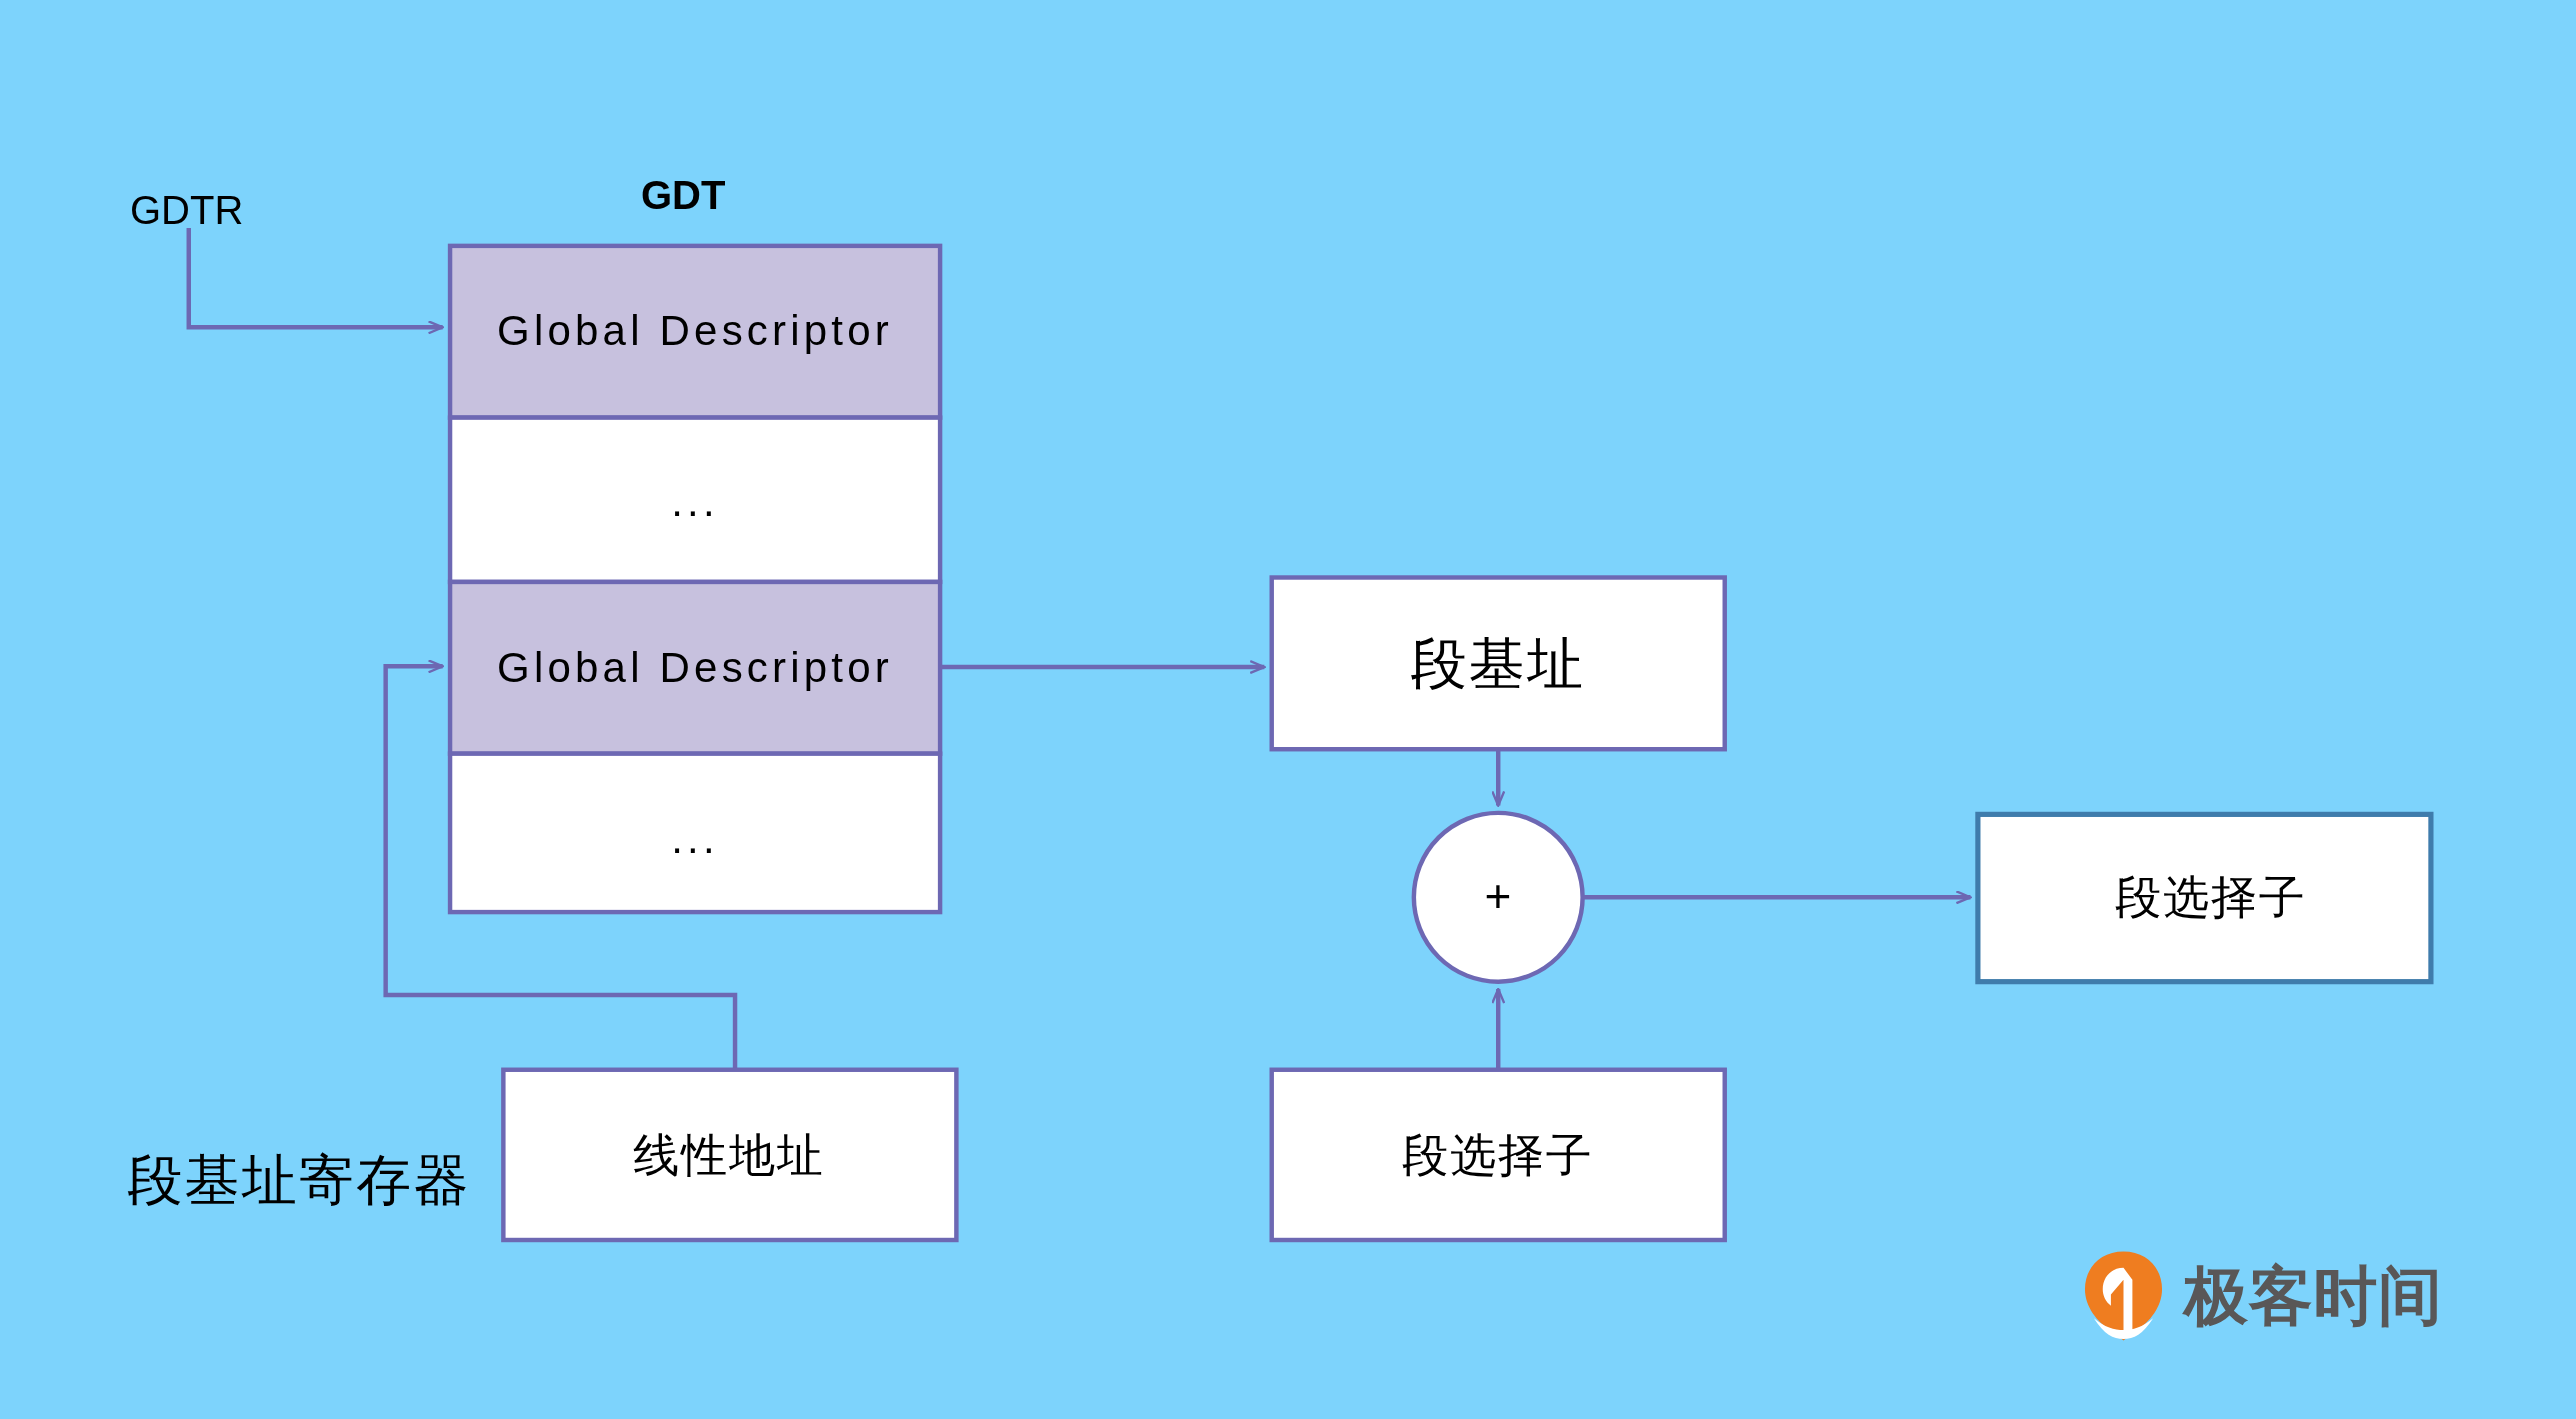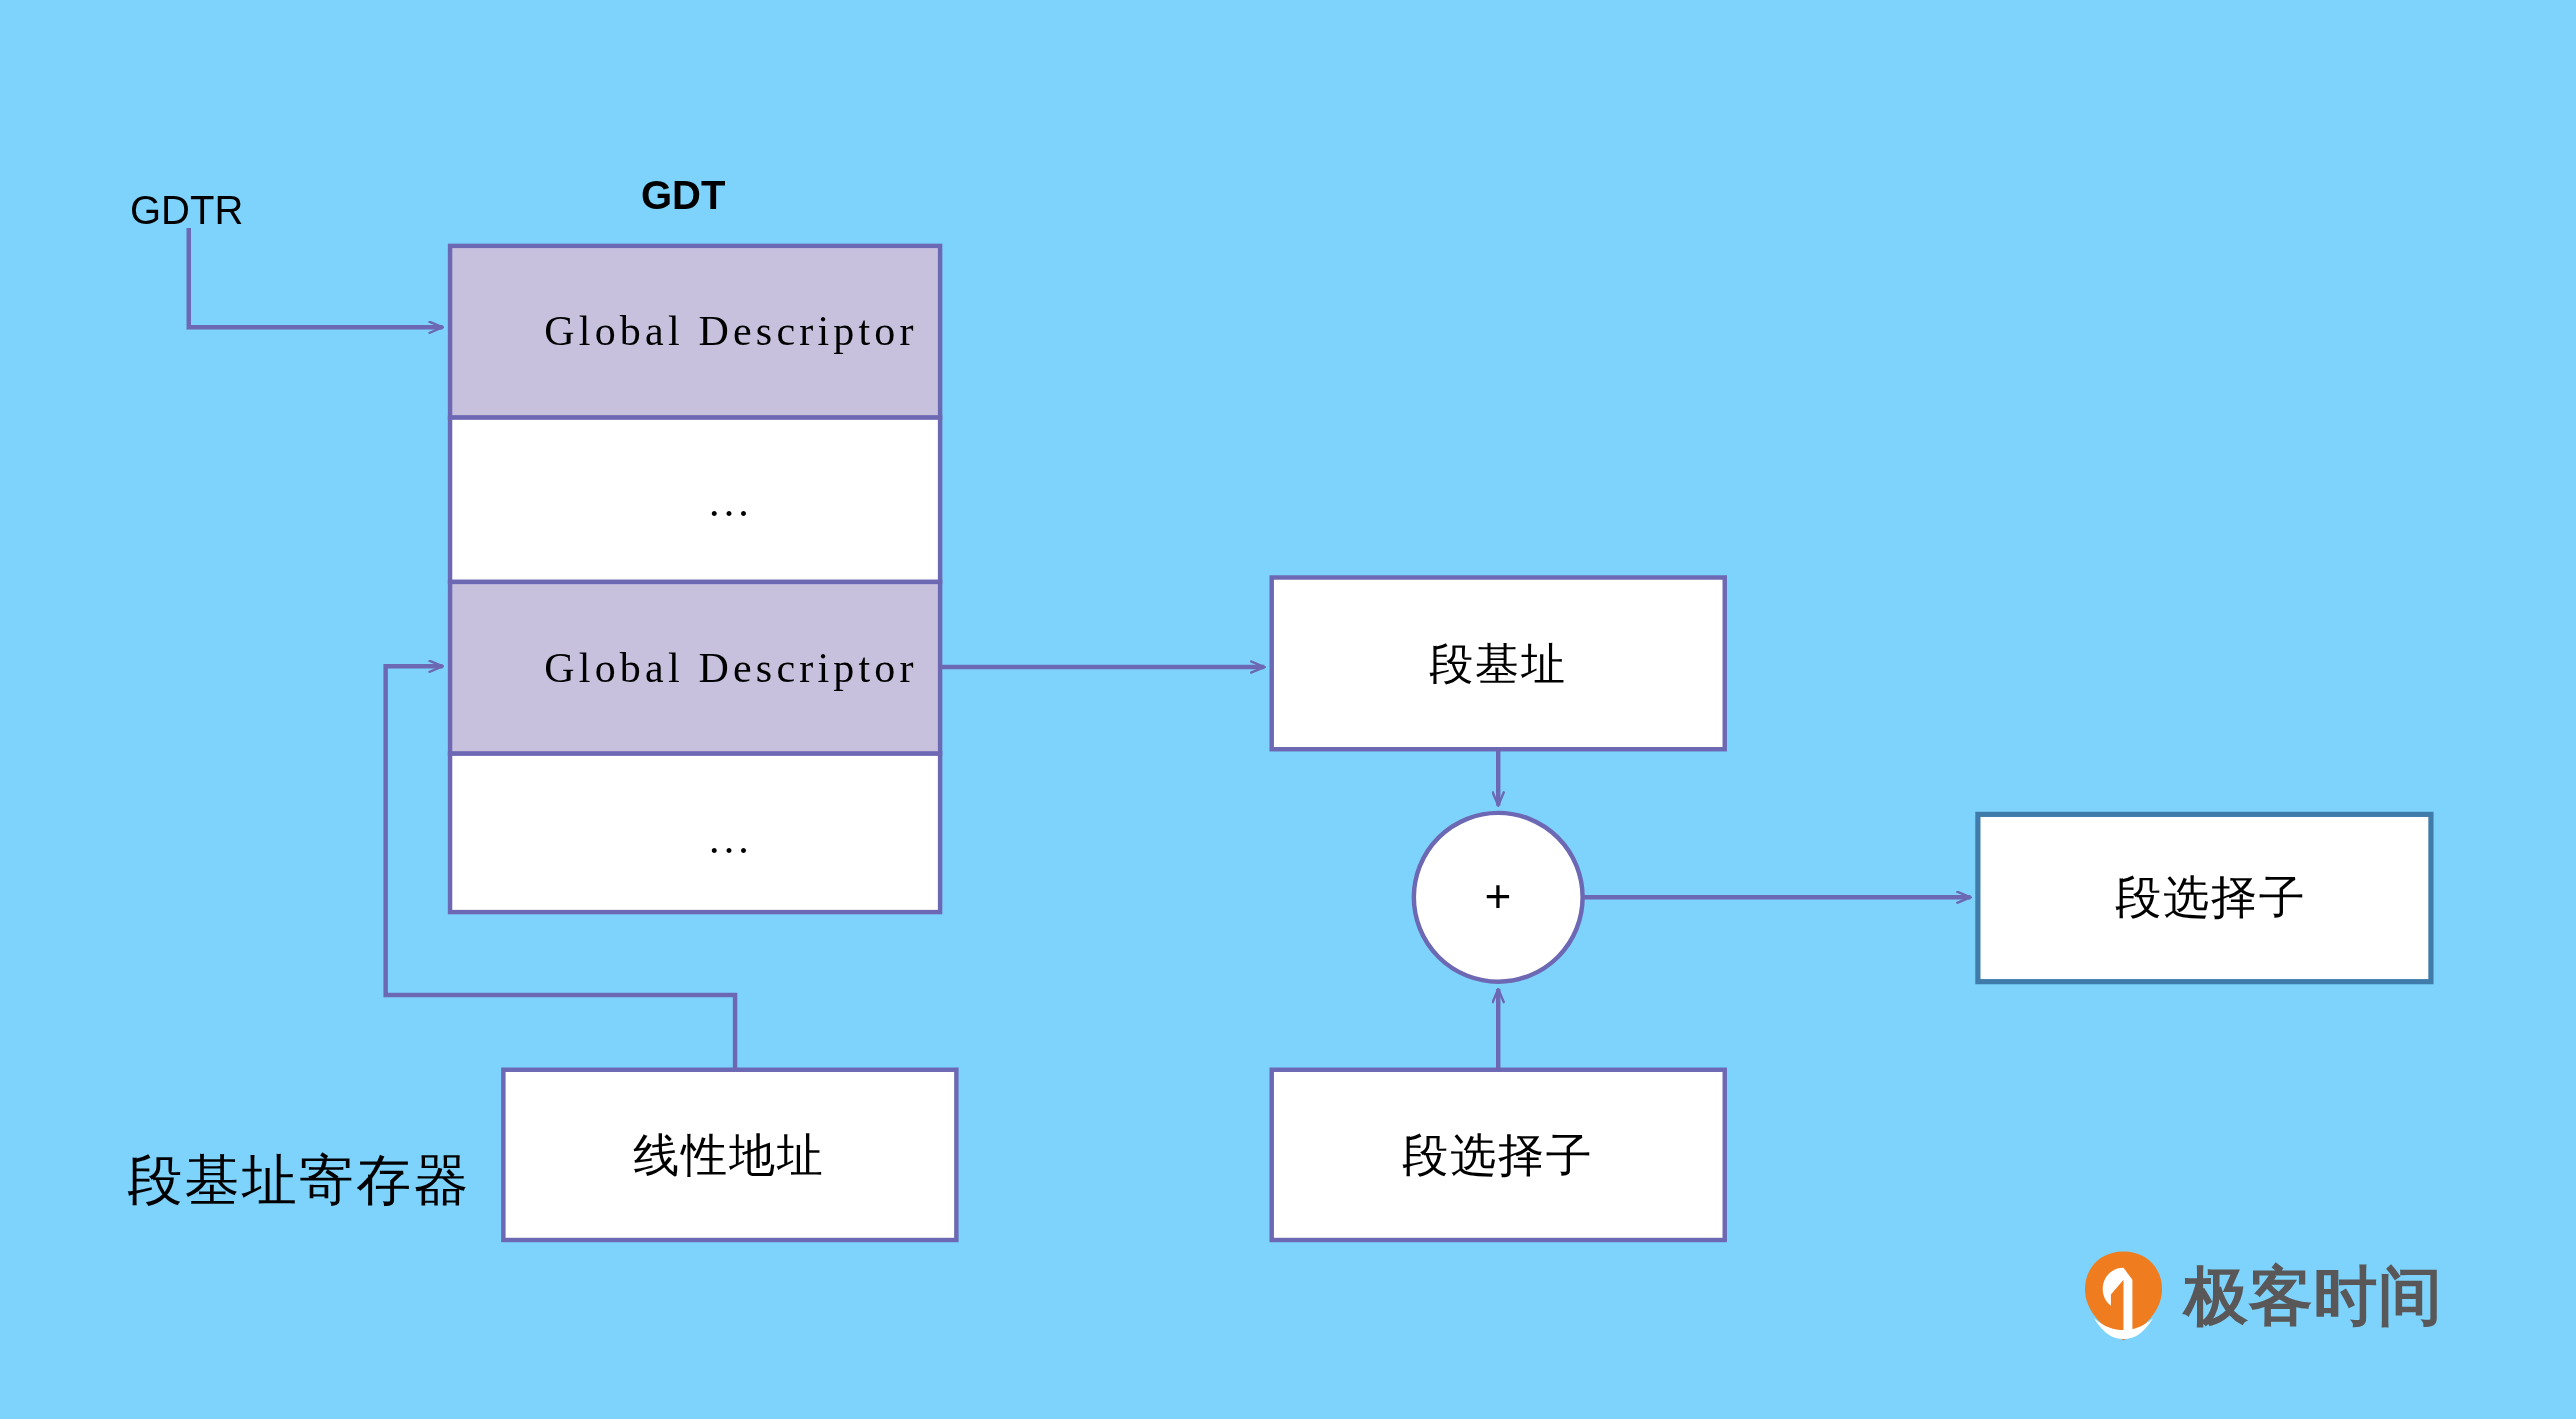--- a/index.html
+++ b/index.html
@@ -26,23 +26,22 @@
     height: 1420px;
   }
   .lbl {
     position: absolute;
     white-space: nowrap;
     color: #000000;
     line-height: 1;
   }
   
   .mono {
-    font-family: Liberation Serif, serif;
+    font-family: Liberation Sans, sans-serif;
     letter-spacing: 0.10em;
-    margin-left: 36px;
   }
   .sans {
     font-family: "Liberation Sans", "DejaVu Sans", sans-serif;
   }
   .cjk {
     font-family: "DejaVu Sans", "Liberation Sans", sans-serif;
     letter-spacing: 0.04em;
   }
   .ctr {
     transform: translate(-50%, -50%);
@@ -50,21 +49,21 @@
 
   
   #label-gdtr      { left: 130px;  top: 190px;  font-size: 40px; }
   #label-gdt       { left: 641px;  top: 175px;  font-size: 40px; font-weight: bold; }
 
   #row-text-0      { left: 695px;  top: 331px;  font-size: 42px; }
   #row-text-1      { left: 695px;  top: 502px;  font-size: 42px; }
   #row-text-2      { left: 695px;  top: 668px;  font-size: 42px; }
   #row-text-3      { left: 695px;  top: 839px; font-size: 42px; }
 
-  #label-seg-base      { left: 1498px; top: 664px;  font-size: 44px; }
+  #label-seg-base      { left: 1498px; top: 664px;  font-size: 56px; }
   #label-linear-addr   { left: 2211px; top: 897px; font-size: 46px; }
   #label-seg-selector  { left: 729px;  top: 1155px; font-size: 46px; }
   #label-seg-offset    { left: 1498px; top: 1155px; font-size: 46px; }
   #label-seg-base-reg  { left: 299px;  top: 1180px; font-size: 55px; }
   #label-plus          { left: 1498px; top: 896px; font-size: 46px; }
 
   
   #brand-logo {
     position: absolute;
     left: 2082px;

